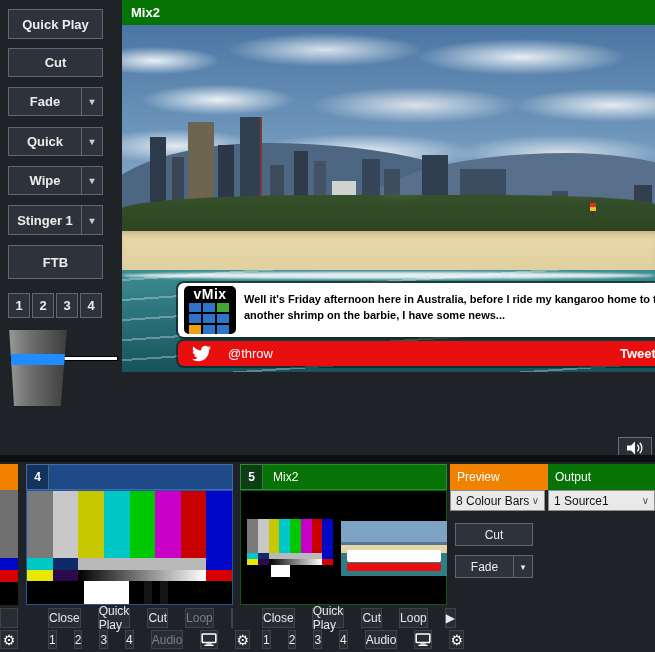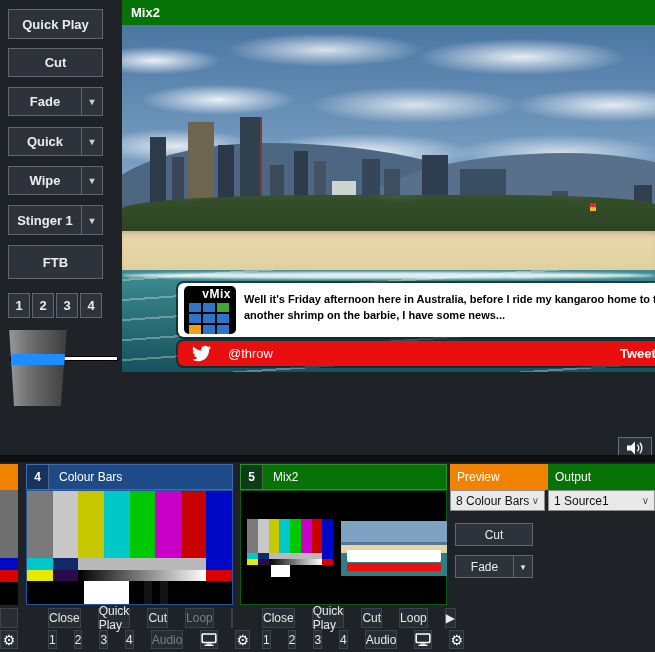--- a/index.html
+++ b/index.html
@@ -81,21 +81,21 @@
     background:rgba(255,255,255,.85); border-radius:50%; filter:blur(1px); }
   .flag { position:absolute; top:178px; left:468px; width:6px; height:8px;
     background:linear-gradient(#e03020 50%,#f0c020 50%); }
   .flag::after { content:""; position:absolute; left:2px; top:8px; width:1px; height:6px; background:#333; }
 
   
   .tweet-box { position:absolute; left:56px; top:258px; width:540px; height:54px;
     background:#fff; border-radius:6px; box-shadow:0 0 0 2px rgba(0,0,0,.55); }
   .vmix-logo { position:absolute; left:6px; top:3px; width:52px; height:48px;
     background:#000; border-radius:5px; padding:2px 5px; }
-  .vmix-logo .word { color:#fff; font-size:12px; font-weight:bold; letter-spacing:.5px; line-height:13px; text-align:right; }
+  .vmix-logo .word { color:#fff; font-size:14px; font-weight:bold; letter-spacing:.5px; line-height:13px; text-align:center; }
   .vmix-grid { display:grid; grid-template-columns:repeat(3,12px); grid-auto-rows:9px; gap:2px; margin-top:2px; }
   .vmix-grid span { background:#2e74c8; }
   .vmix-grid .g { background:#43a832; } .vmix-grid .o { background:#f0a012; }
   .tweet-text { position:absolute; left:66px; top:8px; font-size:11px; font-weight:bold;
     color:#000; line-height:16px; white-space:nowrap; }
   .tweet-bar { position:absolute; left:56px; top:316px; width:540px; height:25px;
     background:#e90f0f; border-radius:6px; box-shadow:0 0 0 2px rgba(0,0,0,.45);
     display:flex; align-items:center; color:#fff; overflow:hidden; }
   .tweet-bar .bird { position:absolute; left:14px; top:3px; width:19px; height:19px; }
   .tweet-bar .handle { position:absolute; left:50px; font-size:13px; }
@@ -273,21 +273,20 @@
   <div class="abs" style="left:0;top:582px;width:18px;height:23px;background:#000"></div>
   <div class="cell abs" style="left:0;top:608px;width:18px;height:20px"></div>
   <div class="cell abs" style="left:0;top:630px;width:18px;height:19px">
     <span class="gear-glyph">⚙</span>
   </div>
 </div>
 
 <div>
   <div class="in-hdr" style="left:26px;width:207px;background:#1e4a87;border:1px solid #3f6cae">
     <span class="badge" style="background:#15335d">4</span>
-    <span class="ttl">Colour Bars</span>
   </div>
   <div class="thumb" style="left:26px;width:207px;border:1px solid #2456a0">
     <div class="smpte">
       <div class="row bars">
         <i style="flex:1;background:#7a7a7a"></i>
           <i style="flex:1;background:#c8c8c8"></i>
         <i style="flex:1;background:#c8c800"></i>
           <i style="flex:1;background:#00c8c8"></i>
         <i style="flex:1;background:#00c800"></i>
           <i style="flex:1;background:#c800c8"></i>

